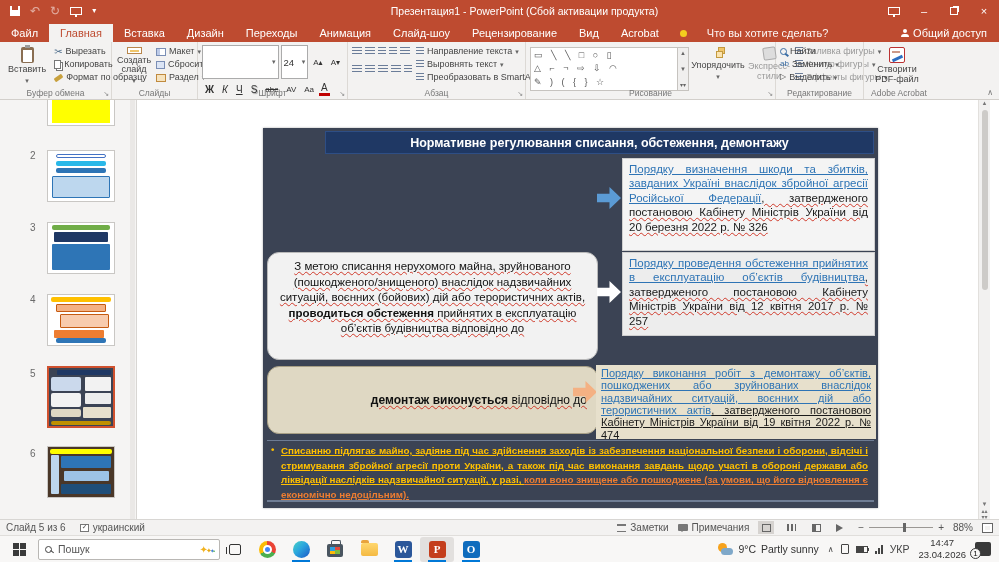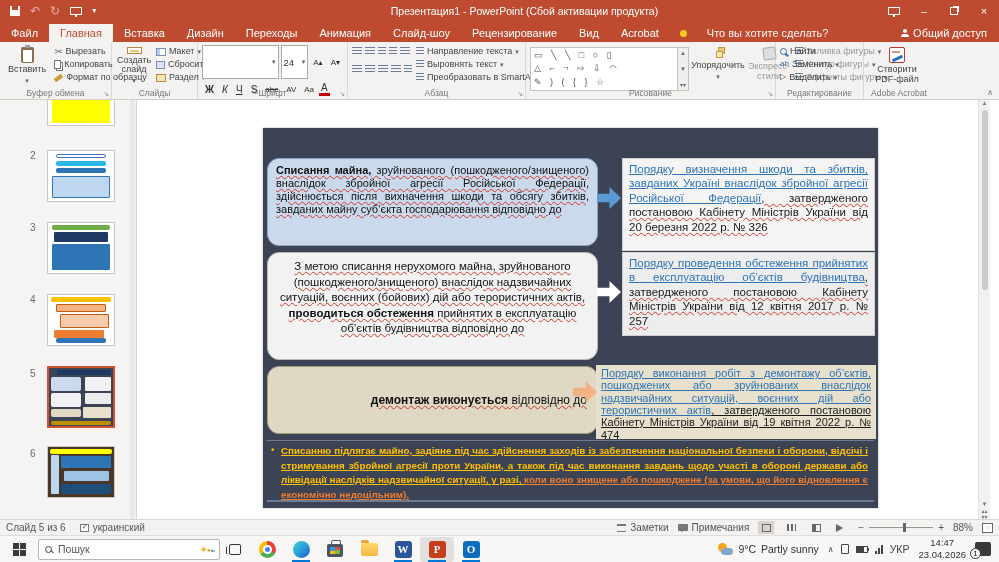--- a/index.html
+++ b/index.html
@@ -470,22 +470,22 @@
       <div class="mbox" style="left:13px; right:3px; top:9px; height:12px; background:#2E75B6;"></div>
       <div class="mbox" style="left:16px; right:5px; top:24px; height:10px; background:#9DC3E6;"></div>
       <div class="mbox" style="left:13px; right:3px; top:37px; height:10px; background:#1F4E79;"></div>
     </div>
 
     <div class="tscroll"></div>
   </div>
 
   <div class="canvas">
     <div class="slide">
-
-      <div class="box blk-l1"><b class="sq">Списання майна,</b><span class="sq"> зруйнованого (пошкодженого/знищеного) внаслідок збройної агресії Російської Федерації, здійснюється після вихначення шкоди та обсягу збитків, завданих майну суб’єкта господарювання відповідно до</span></div>
+      <div class="slide-title">Нормативне регулювання списання, обстеження, демонтажу</div>
+
       <div class="arrow a1">
           <div class="arr"></div>
         </div>
       <div class="box blk-r1"><span class="link">Порядку визначення шкоди та збитків, завданих Україні внаслідок збройної агресії Російської Федерації</span><span class="sq">, затвердженого постановою Кабінету Міністрів України від 20 березня 2022 р. № 326</span></div>
 
       <div class="box blk-l2"><span class="sq">З метою списання нерухомого майна, зруйнованого (пошкодженого/знищеного) внаслідок надзвичайних ситуацій, воєнних (бойових) дій або терористичних актів, </span><b class="sq">проводиться обстеження</b><span class="sq"> прийнятих в експлуатацію об’єктів будівництва відповідно до</span></div>
       <div class="arrow a2">
           <div class="arr"></div>
         </div>
       <div class="box blk-r2"><span class="link">Порядку проведення обстеження прийнятих в експлуатацію об’єктів будівництва</span><span class="sq">, затвердженого постановою Кабінету Міністрів України від 12 квітня 2017 р. № 257</span></div>

